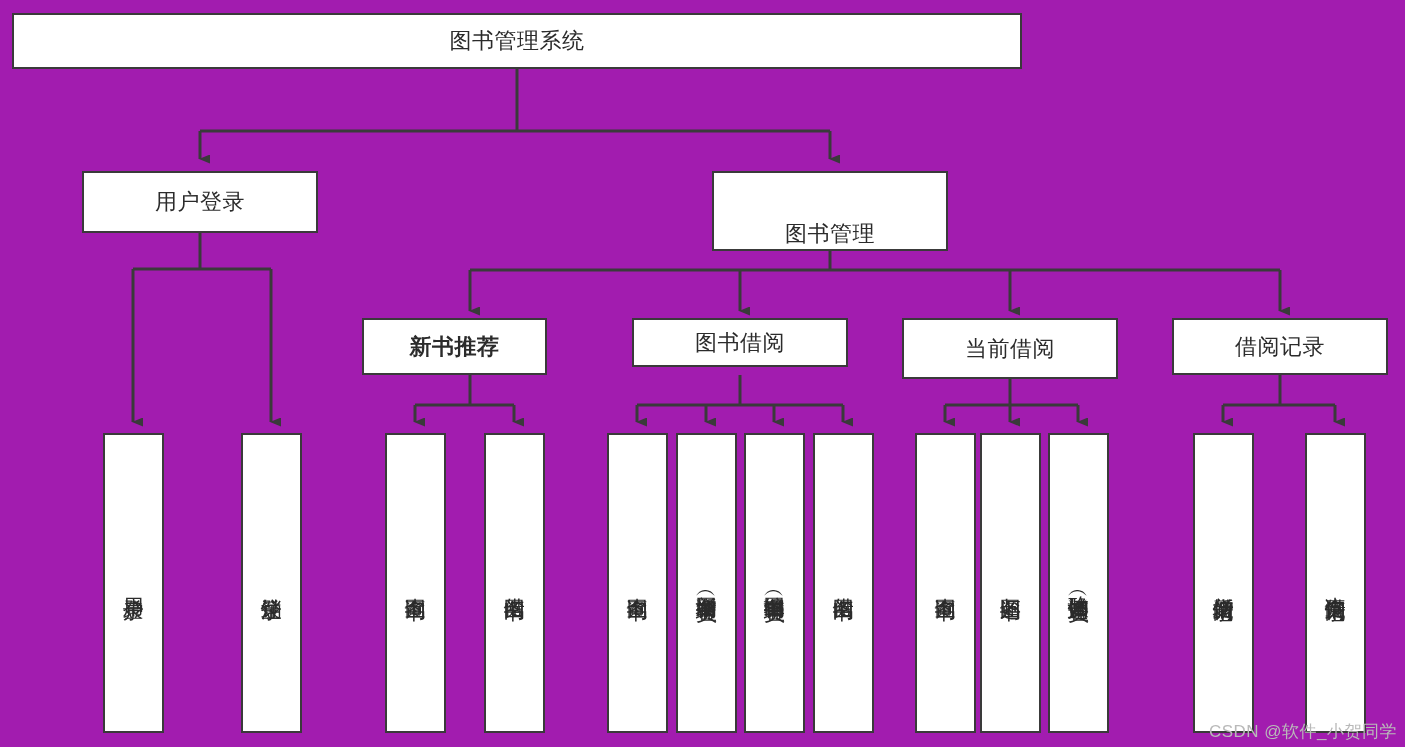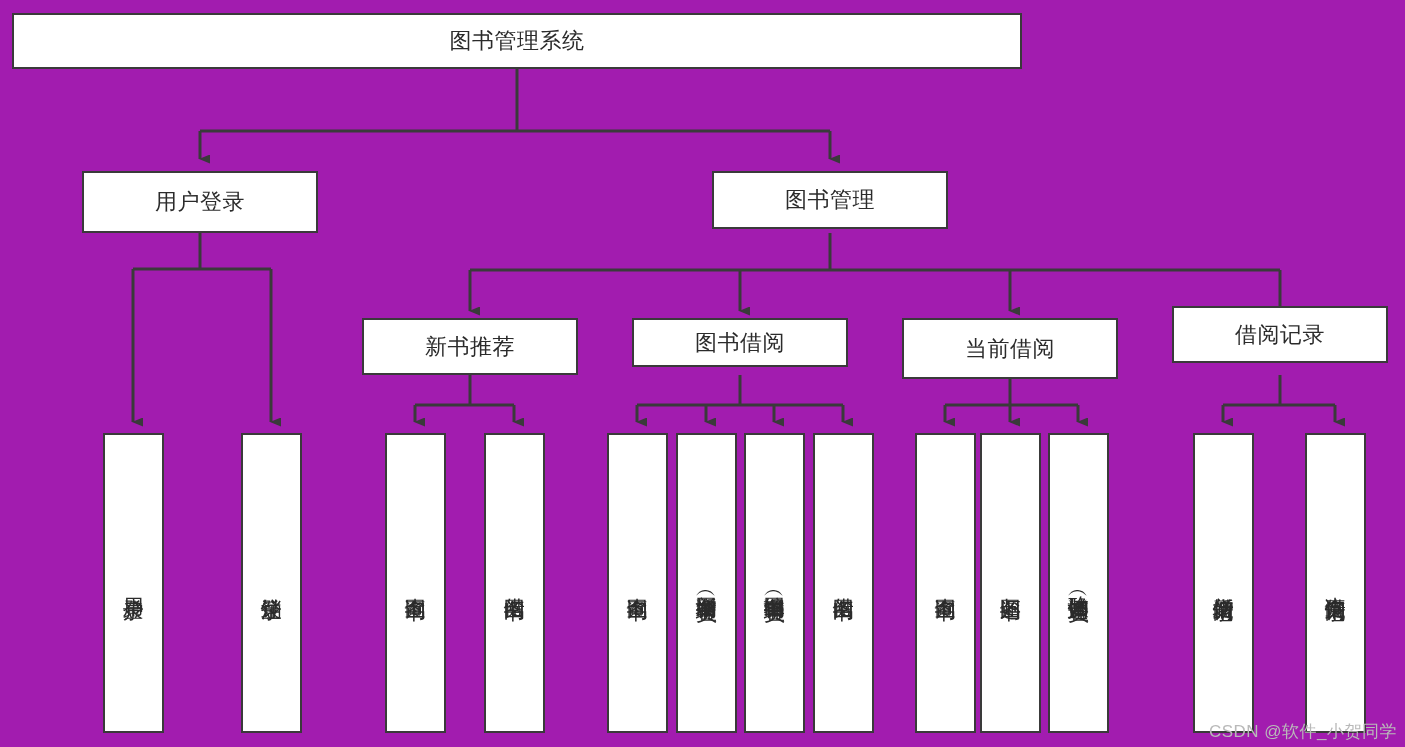--- a/index.html
+++ b/index.html
@@ -116,34 +116,34 @@
     </g>
   </svg>
 
   <div class="node horiz" style="left:12px; top:13px; width:1010px; height:56px;">
     <span>图书管理系统</span>
   </div>
 
   <div class="node horiz" style="left:82px; top:171px; width:236px; height:62px;">
     <span>用户登录</span>
   </div>
-  <div class="node horiz" style="left:712px; top:171px; width:236px; height:58px;">
+  <div class="node horiz" style="left:712px; top:171px; width:236px; height:80px;align-items:flex-end;">
     <span>图书管理</span>
   </div>
 
-  <div class="node horiz" style="left:362px; top:318px; width:216px; height:57px;">
+  <div class="node horiz" style="left:362px; top:318px; width:185px; height:57px;font-weight:bold;">
     <span>新书推荐</span>
   </div>
   <div class="node horiz" style="left:632px; top:318px; width:216px; height:49px;">
     <span>图书借阅</span>
   </div>
   <div class="node horiz" style="left:902px; top:318px; width:216px; height:61px;">
     <span>当前借阅</span>
   </div>
-  <div class="node horiz" style="left:1172px; top:306px; width:216px; height:57px;">
+  <div class="node horiz" style="left:1172px; top:318px; width:216px; height:57px;">
     <span>借阅记录</span>
   </div>
 
   <div class="node vert" style="left:103px; top:433px; width:61px; height:300px;">
     <span>用户登录</span>
   </div>
   <div class="node vert" style="left:241px; top:433px; width:61px; height:300px;">
     <span>注销登录</span>
   </div>
 

